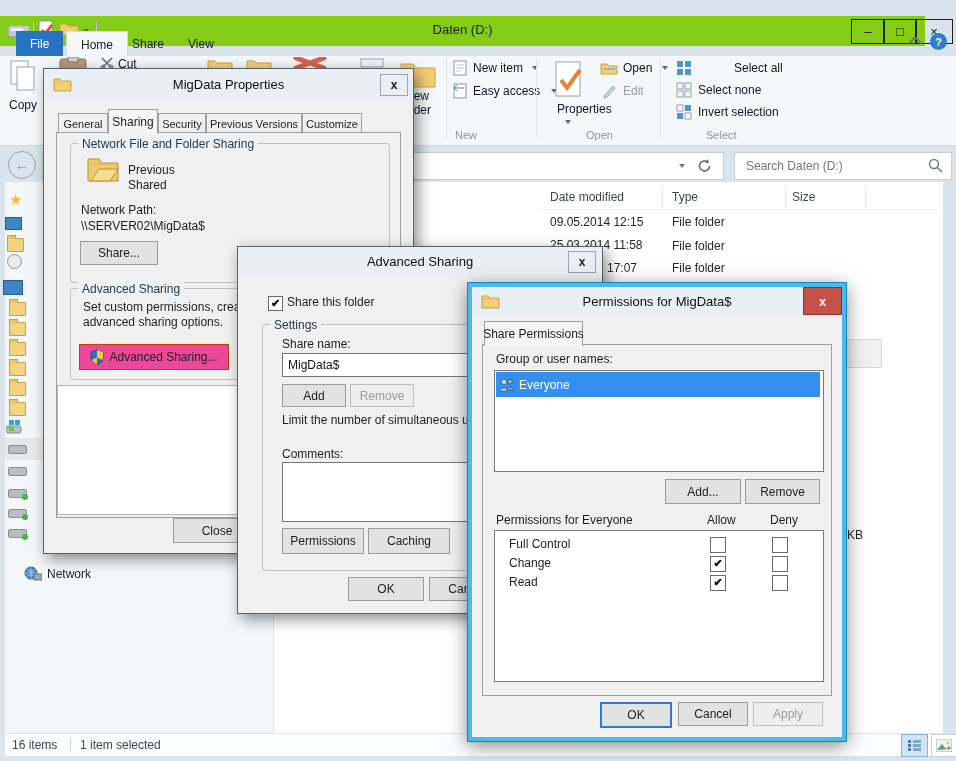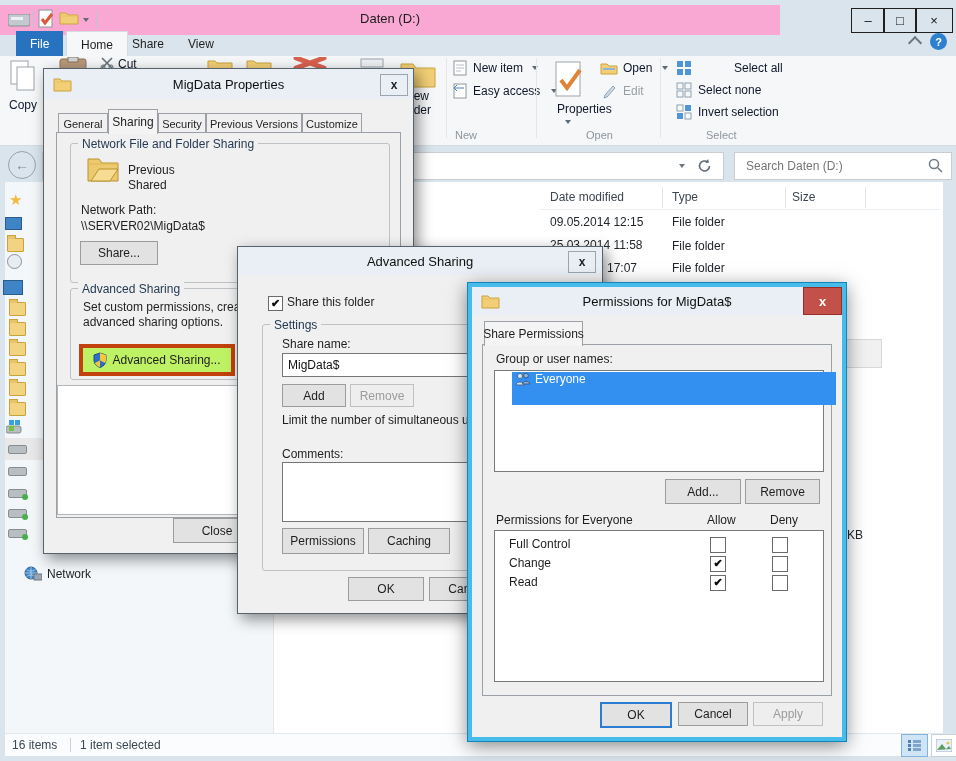--- a/index.html
+++ b/index.html
@@ -1,21 +1,21 @@
 <!DOCTYPE html>
 <html><head>
 <meta charset="utf-8">
 <style>
   html,body{margin:0;padding:0}
   body{width:956px;height:761px;position:relative;overflow:hidden;
        background:#d9e4ec;font-family:"Liberation Sans",sans-serif;font-size:12px;color:#1e1e1e;}
   .abs{position:absolute}
   .flexc{display:flex;align-items:center;justify-content:center}
   
-  .titlebar{left:0;top:5px;width:780px;height:30px;background:#f9a8d4}
+  .titlebar{left:0;top:16px;width:925px;height:30px;background:#84cc16}
   .win-title{left:0;right:0;top:6px;text-align:center;font-size:13px;color:#1b1b1b}
   .winbtn{top:3px;width:32px;height:23px;border:1px solid #1f1f1f;font-size:13px;color:#111;background:transparent}
   .rtab{top:31px;height:25px;padding:0 14px;font-size:12px;color:#1e1e1e;display:flex;align-items:center}
   .rtab.file{background:#2873bf;color:#fff}
   .rtab.active{background:#f6f7f8;border:1px solid #d5dbe0;border-bottom:none}
   .ribbon{left:0;top:56px;width:956px;height:89px;background:#f6f7f8;border-bottom:1px solid #d5dbe0}
   .rsep{top:58px;width:1px;height:80px;background:#e3e7ea}
   .rlabel{font-size:11px;color:#8d959c}
   .rtext{font-size:12px;color:#0f172a;white-space:nowrap}
   .rtext.dis{color:#9a9fa4}
@@ -308,21 +308,21 @@
   <div class="lbl" style="left:84px;top:94px">Previous</div>
   <div class="lbl" style="left:84px;top:109px">Shared</div>
   <div class="lbl" style="left:37px;top:134px">Network Path:</div>
   <div class="lbl" style="left:37px;top:150px">\\SERVER02\MigData$</div>
   <div class="btn" style="left:36px;top:172px;width:76px;height:22px">Share...</div>
 
   <div class="groupbox" style="left:26px;top:219px;width:318px;height:90px"></div>
   <div class="grouplabel" style="left:34px;top:213px">Advanced Sharing</div>
   <div class="lbl" style="left:39px;top:231px">Set custom permissions, create multiple shares, and set other</div>
   <div class="lbl" style="left:39px;top:246px">advanced sharing options.</div>
-  <div class="btn" style="left:35px;top:275px;width:148px;height:24px;background:#bef264;border:4px solid #c2410c">
+  <div class="btn" style="left:35px;top:275px;width:148px;height:24px;background:#ec4899;border:1px solid #c2410c">
     <svg style="margin-right:5px" width="14" height="16">
         <path d="M7 1 L13 3 V8 C13 12 10 14.5 7 15.5 C4 14.5 1 12 1 8 V3 Z" fill="#2f6fc4" stroke="#1d4b8a"></path>
         <path d="M7 1 L13 3 V8 C13 9 12.7 10 12.2 11 L7 8.5 Z" fill="#f3c73b"></path>
         <path d="M7 15.5 C4 14.5 1 12 1 8 V3 L7 1 V8.5 L1.8 11 C3 13.5 5 14.8 7 15.5 Z" fill="#f3c73b" opacity=".0"></path>
         <path d="M1.8 11 L7 8.5 V15.5 C5 14.8 3 13.3 1.8 11 Z" fill="#f3c73b"></path>
       </svg>
     <span>Advanced Sharing...</span>
   </div>
 
   <div style="position:absolute;left:13px;top:316px;width:341px;height:128px;background:#fff;border:1px solid #b2b6ba"></div>
@@ -359,21 +359,21 @@
         <path d="M1 6 h17" stroke="#e6c160"></path>
       </svg>
     <span>Permissions for MigData$</span>
     <div class="flexc" style="position:absolute;right:0;top:0;width:37px;height:26px;background:#c4504a;border:1px solid #952f28;color:#fff;font-weight:bold;font-size:13px">x</div>
   </div>
   <div class="tab active" style="left:12px;top:34px;width:97px">Share Permissions</div>
   <div class="pane" style="left:10px;top:57px;width:348px;height:350px"></div>
 
   <div class="lbl" style="left:24px;top:65px">Group or user names:</div>
   <div class="listbox" style="left:22px;top:83px;width:328px;height:100px">
-    <div style="position:absolute;left:17px;top:1px;width:324px;height:33px;background:#3390f0;display:flex;align-items:flex-start">
+    <div style="position:absolute;left:1px;top:1px;width:324px;height:25px;background:#3390f0;display:flex;align-items:center">
       <svg style="margin:0 4px 0 3px" width="16" height="14">
           <circle cx="5" cy="4" r="2.6" fill="#cfe0f2" stroke="#4a6b94"></circle>
           <path d="M1 13 c0 -4 8 -4 8 0 z" fill="#cfe0f2" stroke="#4a6b94"></path>
           <circle cx="11" cy="3.6" r="2.4" fill="#8fb3d9" stroke="#3c5a80"></circle>
           <path d="M7.6 12 c0 -3.6 7 -3.6 7 0 z" fill="#8fb3d9" stroke="#3c5a80"></path>
         </svg>
       <span style="color:#fff;font-size:12px">Everyone</span>
     </div>
   </div>
   <div class="btn" style="left:193px;top:192px;width:74px;height:23px">Add...</div>

